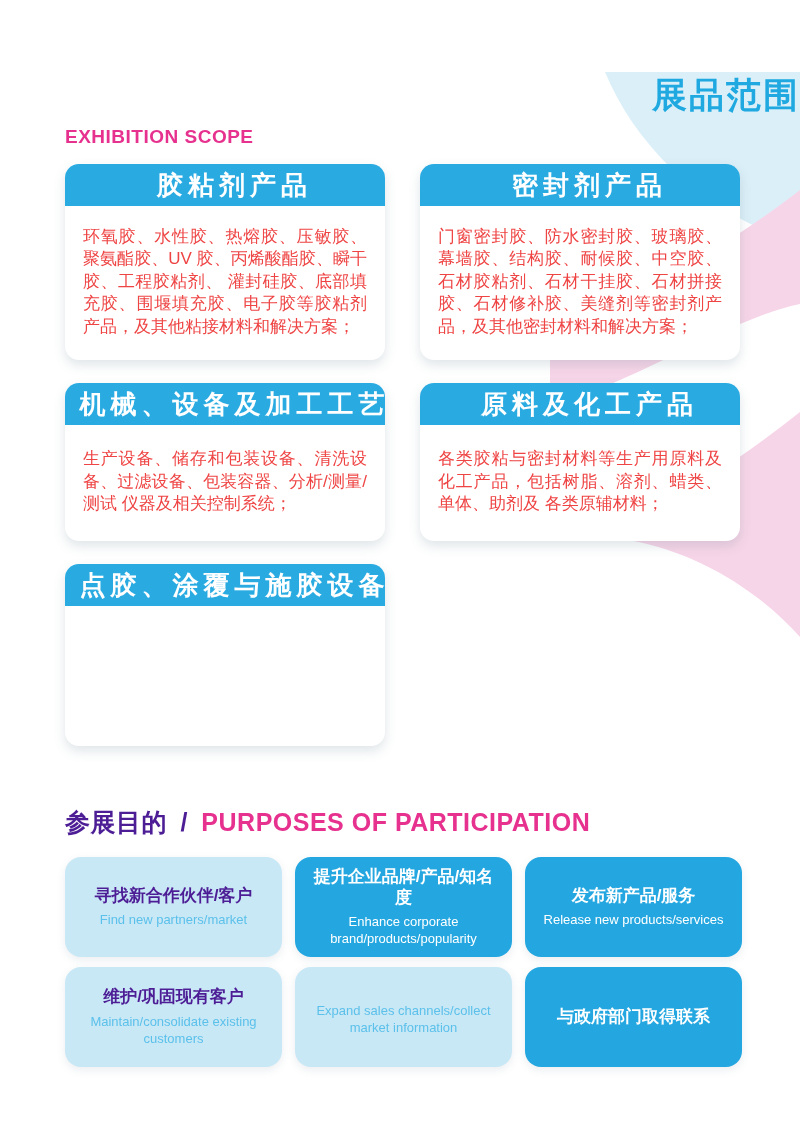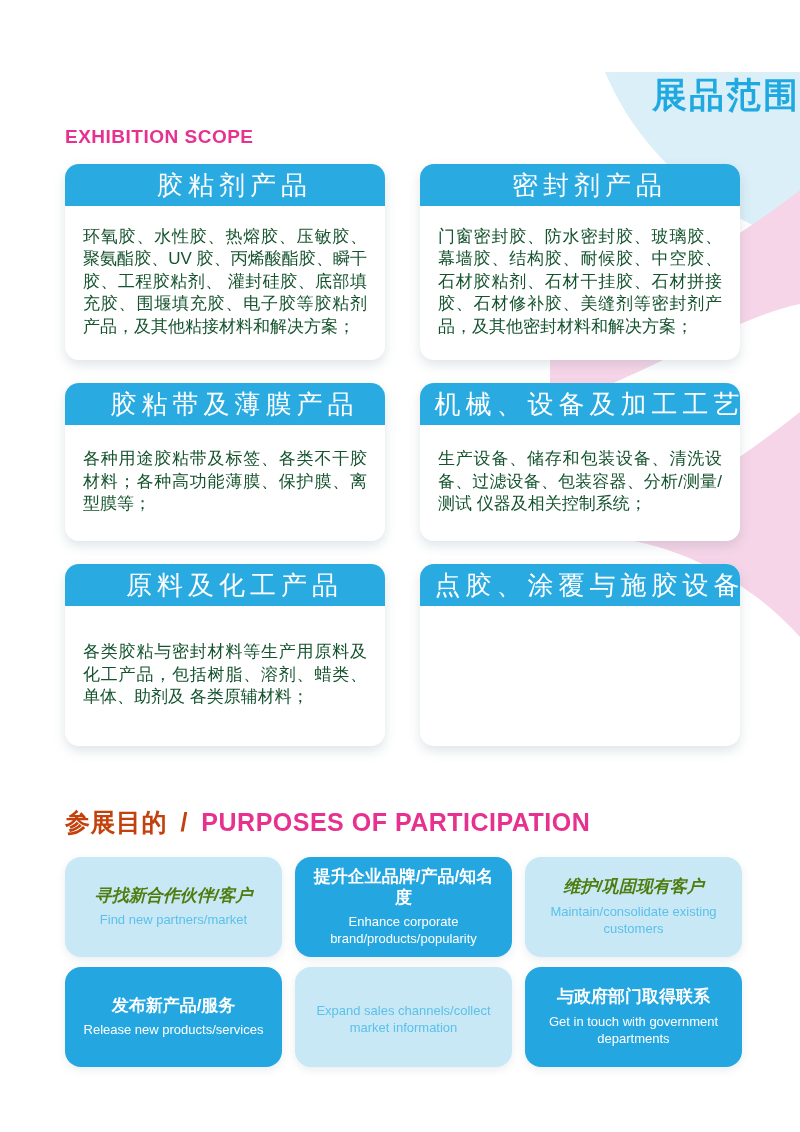--- a/index.html
+++ b/index.html
@@ -58,41 +58,42 @@
     flex: 0 0 42px;
     display: flex;
     align-items: center;
     justify-content: center;
     color: #ffffff;
     font-family: "Liberation Serif", "DejaVu Serif", serif;
     font-size: 26px;
     letter-spacing: 5px;
     padding-left: 19px;
     white-space: nowrap;
+    font-weight: bold;
   }
   .card-body {
     flex: 1;
     display: flex;
     align-items: center;
     padding: 10px 18px 12px 18px;
-    color: #14532d;
+    color: #ef4444;
     font-size: 17px;
     line-height: 1.32;
     text-align: justify;
     font-weight: 500;
   }
 
   
   .purpose-title {
     margin: 60px 0 0 65px;
     font-size: 25px;
     font-weight: bold;
     letter-spacing: 0.5px;
   }
-  .purpose-title .zh, .purpose-title .sep { color: #c2410c; }
+  .purpose-title .zh, .purpose-title .sep { color: #4c1d95; }
   .purpose-title .en { color: #E7318F; }
   .purpose-title .sep { margin: 0 6px; }
 
   .purposes {
     margin: 18px 0 0 65px;
     width: 677px;
     display: grid;
     grid-template-columns: repeat(3, 217px);
     grid-template-rows: 100px 100px;
     column-gap: 13px;
@@ -105,21 +106,21 @@
     align-items: center;
     justify-content: center;
     text-align: center;
     padding: 8px 12px;
     box-shadow: 0 3px 8px rgba(80, 110, 130, 0.12);
   }
   .pbox.light { background: #C9E8F6; }
   .pbox.dark  { background: #24A7E0; }
   .pzh { font-size: 17px; font-weight: bold; line-height: 1.25; }
   .pen { font-size: 13px; line-height: 1.3; margin-top: 6px; }
-  .pbox.light .pzh { color: #4d7c0f; font-style: italic; }
+  .pbox.light .pzh { color: #4c1d95; }
   .pbox.light .pen { color: #5BC0EA; }
   .pbox.dark .pzh, .pbox.dark .pen { color: #ffffff; }
 </style>
 </head>
 <body>
 
 <div class="page">
 
   <svg class="deco" width="320" height="640" viewBox="0 0 320 640" xmlns="http://www.w3.org/2000/svg">
     <path d="M 125,0 C 160,85 240,150 320,170 L 320,0 Z" fill="#DBEFF8"></path>
@@ -141,26 +142,20 @@
         <div class="card-body">环氧胶、水性胶、热熔胶、压敏胶、聚氨酯胶、UV 胶、丙烯酸酯胶、瞬干胶、工程胶粘剂、 灌封硅胶、底部填充胶、围堰填充胶、电子胶等胶粘剂产品，及其他粘接材料和解决方案；</div>
       </article>
 
       <article class="card">
         <div class="card-header">
           <span>密封剂产品</span>
         </div>
         <div class="card-body">门窗密封胶、防水密封胶、玻璃胶、幕墙胶、结构胶、耐候胶、中空胶、石材胶粘剂、石材干挂胶、石材拼接胶、石材修补胶、美缝剂等密封剂产品，及其他密封材料和解决方案；</div>
       </article>
 
-      <article class="card">
-        <div class="card-header">
-          <span>胶粘带及薄膜产品</span>
-        </div>
-        <div class="card-body">各种用途胶粘带及标签、各类不干胶材料；各种高功能薄膜、保护膜、离型膜等；</div>
-      </article>
 
       <article class="card">
         <div class="card-header">
           <span>机械、设备及加工工艺</span>
         </div>
         <div class="card-body">生产设备、储存和包装设备、清洗设备、过滤设备、包装容器、分析/测量/测试 仪器及相关控制系统；</div>
       </article>
 
       <article class="card">
         <div class="card-header">
@@ -188,35 +183,34 @@
       <div class="pbox light">
         <div class="pzh">寻找新合作伙伴/客户</div>
         <div class="pen">Find new partners/market</div>
       </div>
 
       <div class="pbox dark">
         <div class="pzh">提升企业品牌/产品/知名度</div>
         <div class="pen">Enhance corporate brand/products/popularity</div>
       </div>
 
+      <div class="pbox dark">
+        <div class="pzh">发布新产品/服务</div>
+        <div class="pen">Release new products/services</div>
+      </div>
+
       <div class="pbox light">
         <div class="pzh">维护/巩固现有客户</div>
         <div class="pen">Maintain/consolidate existing customers</div>
       </div>
 
-      <div class="pbox dark">
-        <div class="pzh">发布新产品/服务</div>
-        <div class="pen">Release new products/services</div>
-      </div>
-
       <div class="pbox light">
         <div class="pen">Expand sales channels/collect market information</div>
       </div>
 
       <div class="pbox dark">
         <div class="pzh">与政府部门取得联系</div>
-        <div class="pen">Get in touch with government departments</div>
       </div>
 
     </section>
 
   </div>
 </div>
 
 </body></html>

